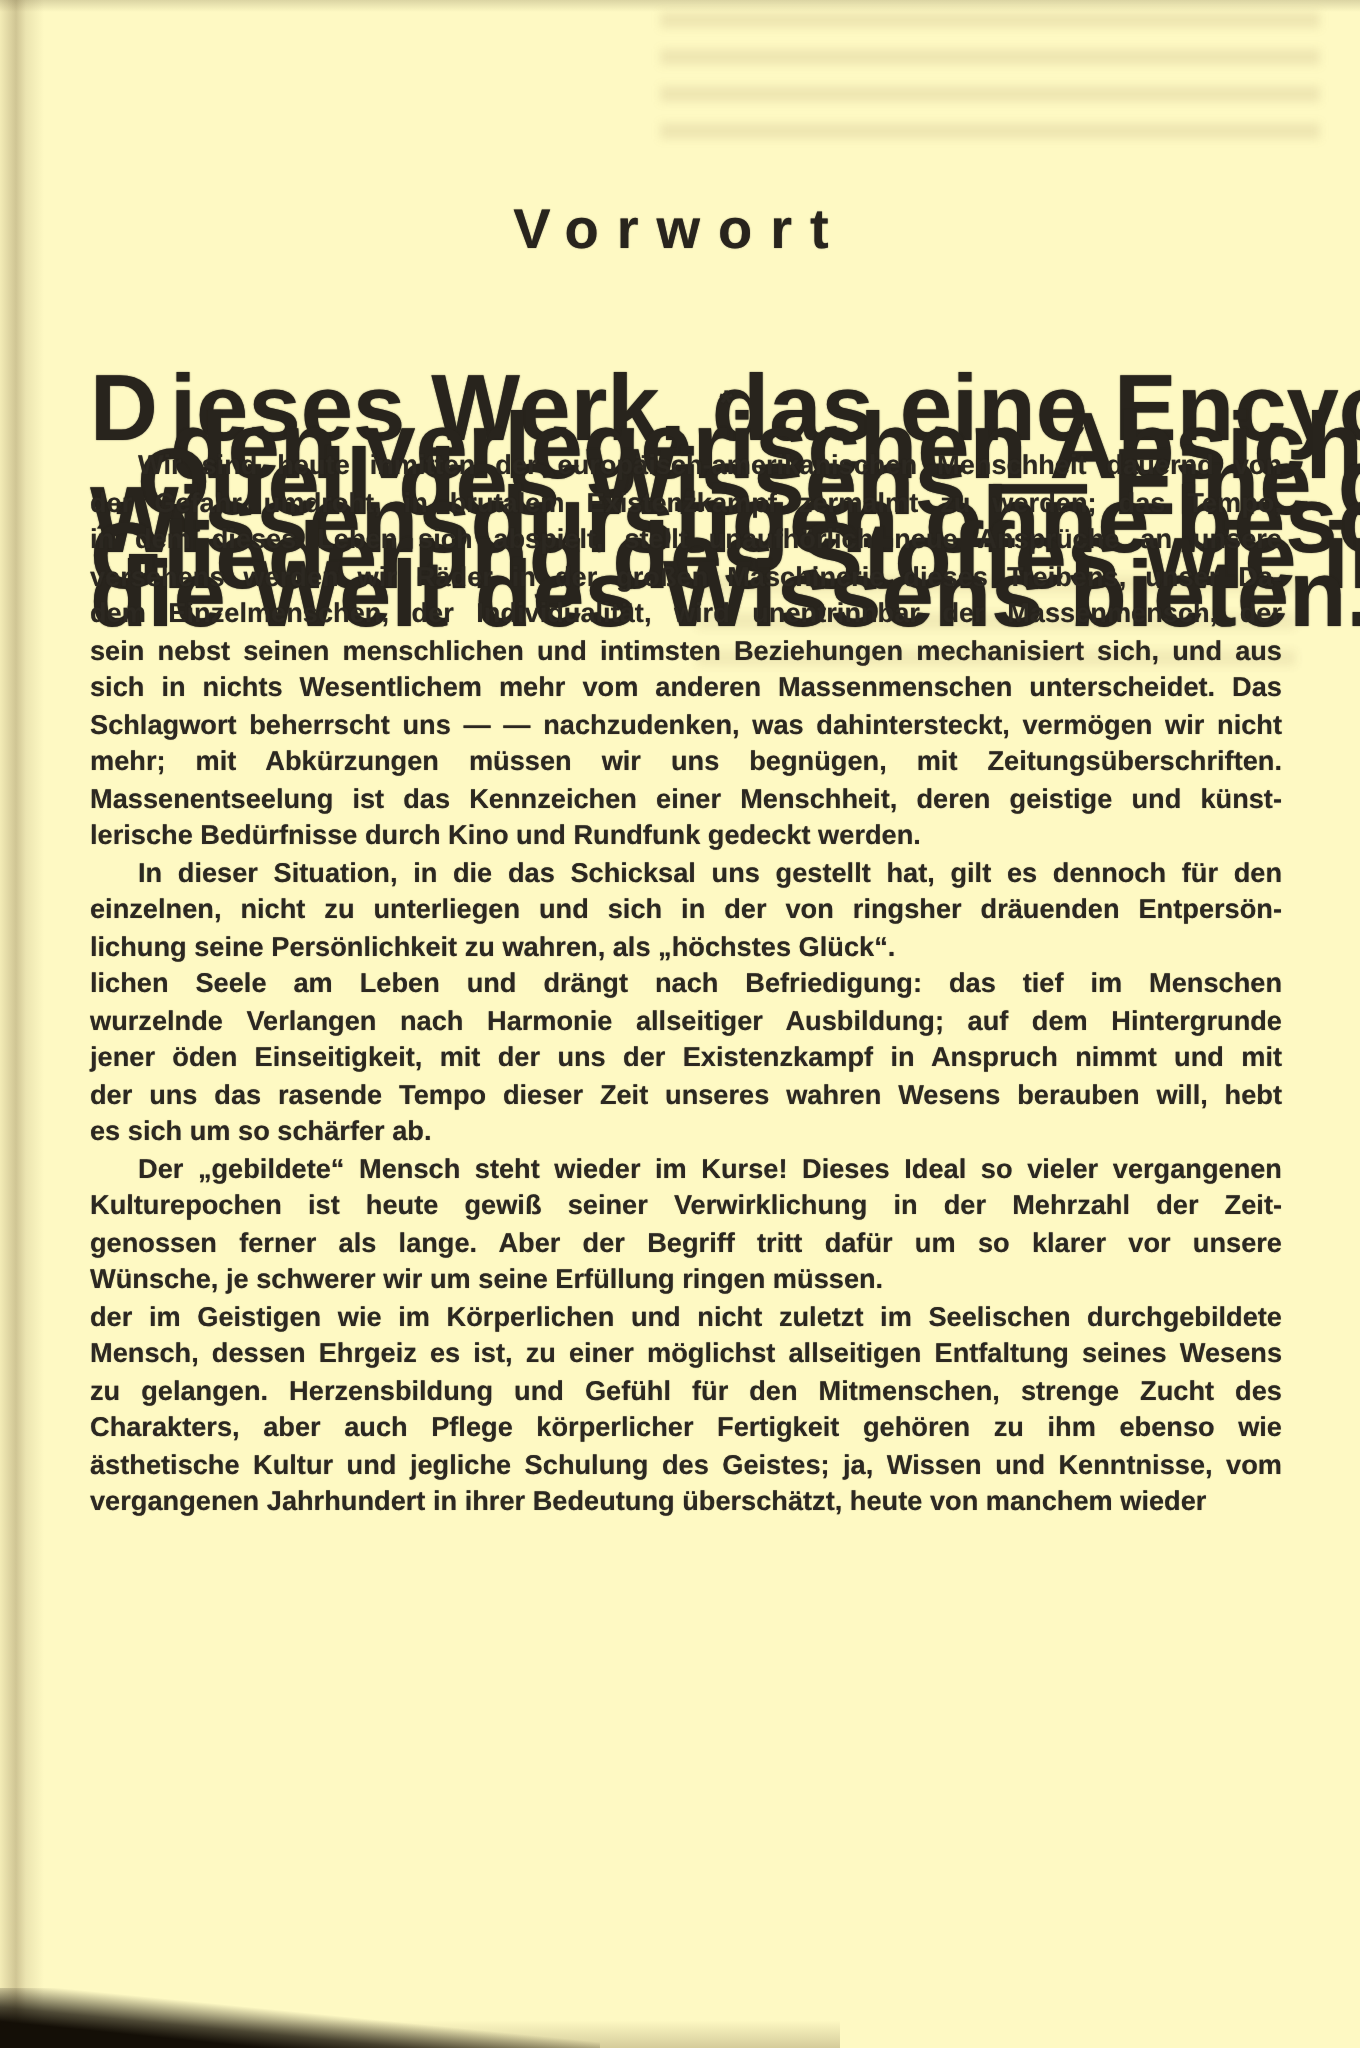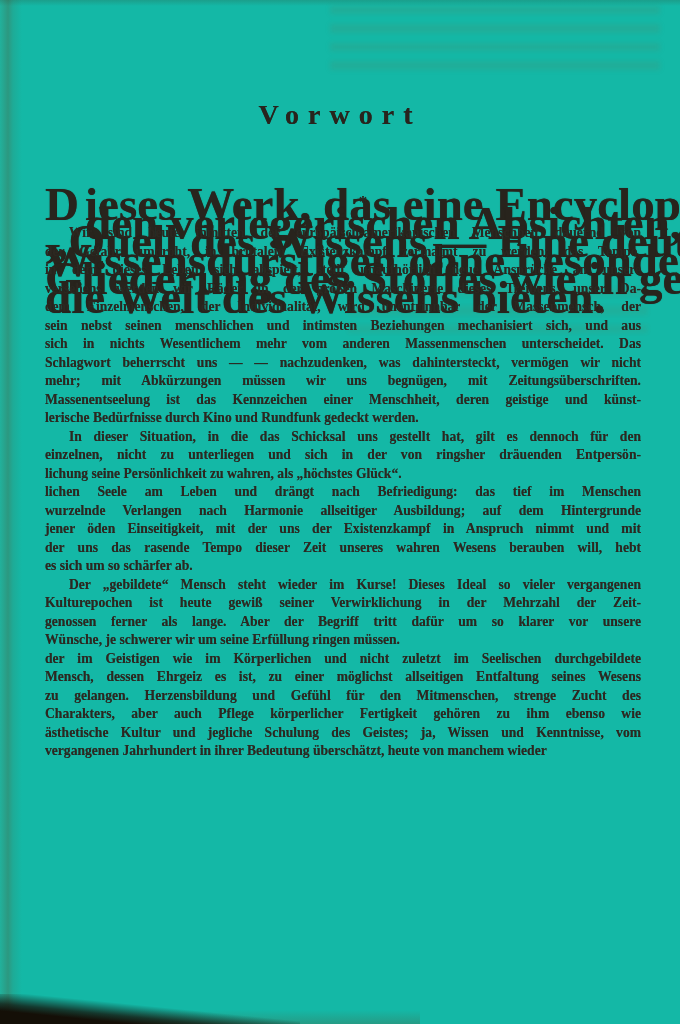--- a/index.html
+++ b/index.html
@@ -1,35 +1,35 @@
 <!DOCTYPE html>
 <html><head>
 <meta charset="utf-8">
 <style>
   html, body { margin: 0; padding: 0; background: #555; }
   .page {
     position: relative;
     width: 680px;
     height: 1024px;
     overflow: hidden;
-    background-color: #14b8a6;
+    background-color: #fef9c3;
     background-image:
       radial-gradient(1.6px 1.6px at 601px 14px, rgba(95,75,40,.45), transparent 70%),
       radial-gradient(2px 2px at 659px 41px, rgba(95,75,40,.4), transparent 70%),
       radial-gradient(1.5px 1.5px at 624px 313px, rgba(95,75,40,.4), transparent 70%),
       radial-gradient(1.5px 1.5px at 118px 305px, rgba(95,75,40,.35), transparent 70%),
       radial-gradient(2px 2px at 151px 968px, rgba(95,75,40,.4), transparent 70%),
       radial-gradient(1.5px 1.5px at 428px 996px, rgba(95,75,40,.35), transparent 70%),
       radial-gradient(1.5px 1.5px at 517px 988px, rgba(95,75,40,.3), transparent 70%),
       radial-gradient(1.6px 1.6px at 352px 740px, rgba(95,75,40,.3), transparent 70%),
       radial-gradient(1.4px 1.4px at 240px 430px, rgba(95,75,40,.3), transparent 70%),
       radial-gradient(1.6px 1.6px at 648px 540px, rgba(95,75,40,.35), transparent 70%),
       radial-gradient(ellipse 130% 120% at 52% 42%, #eedfb8 45%, #e7d6a9 80%, #ddc globe99 96%, #d7c190 100%),
       radial-gradient(ellipse 130% 120% at 52% 42%, #eedfb8 45%, #e7d6a9 80%, #d9c496 100%);
-    font-family: Liberation Serif, serif;
+    font-family: Liberation Sans, sans-serif;
     color: #2c2821;
   }
   
   .crease {
     position: absolute; left: 0; top: 0; width: 22px; height: 100%;
     background: linear-gradient(90deg,
       rgba(150,120,70,0.10) 0px,
       rgba(100,78,40,0.30) 8px,
       rgba(100,78,40,0.12) 13px,
       rgba(0,0,0,0) 22px);

